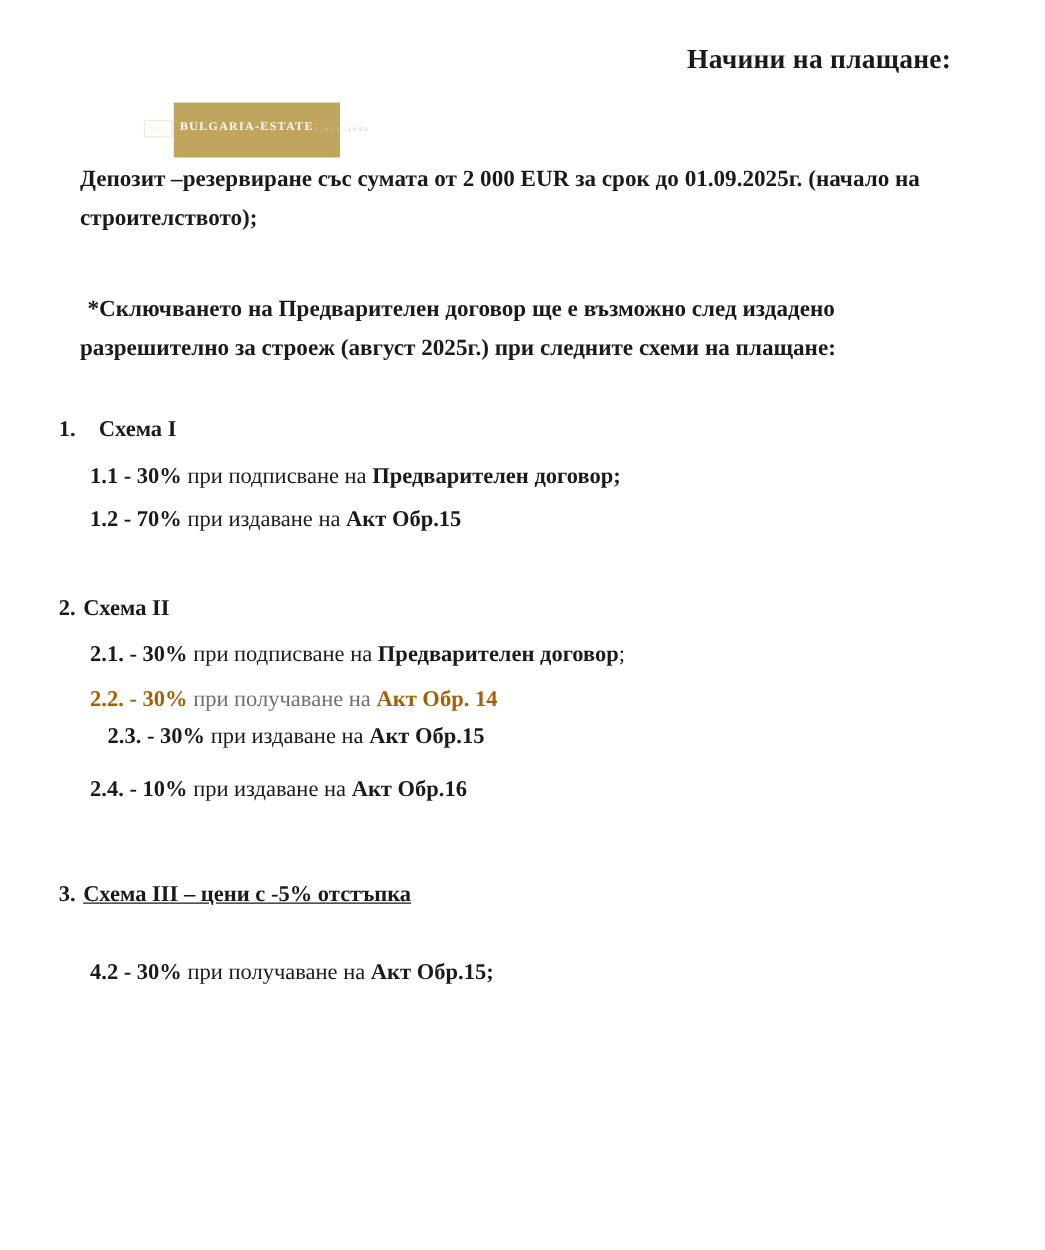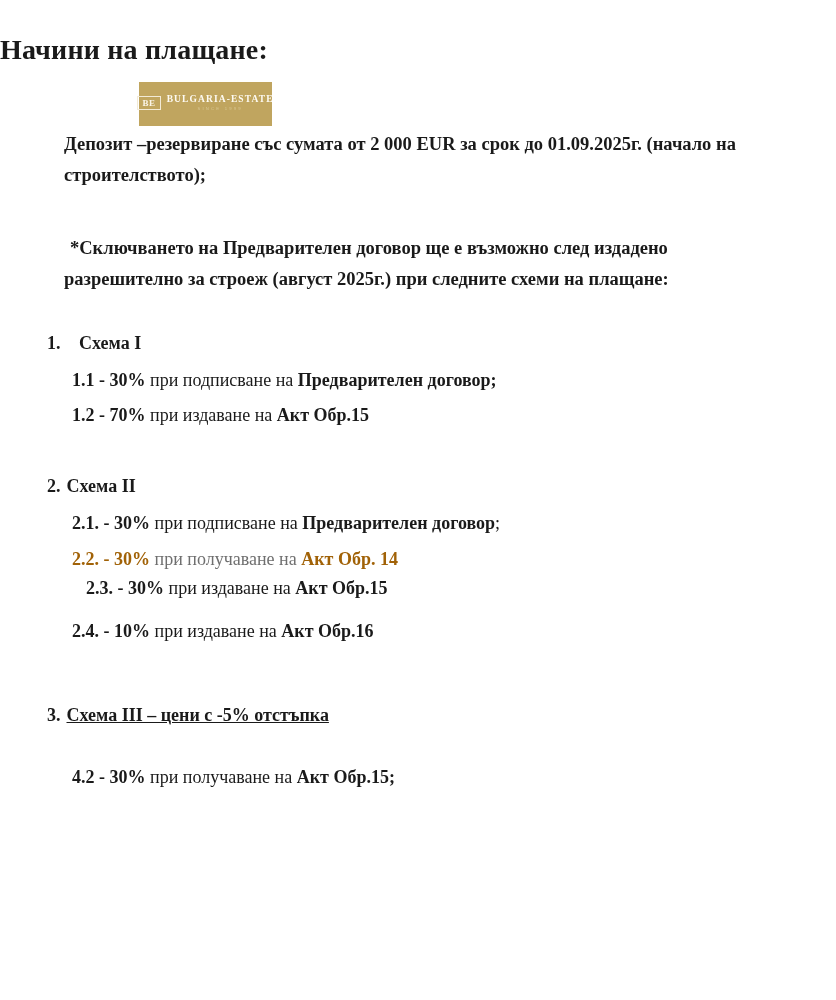--- a/index.html
+++ b/index.html
@@ -24,22 +24,22 @@
     height: 1000px;
     background: #ffffff;
   }
 
   
   .doc-title {
     position: absolute;
     top: 34px;
     left: 0;
     width: 761px;
-    text-align: left;
-    font-size: 28px;
+    text-align: right;
+    font-size: 22px;
     font-weight: bold;
     letter-spacing: 0.2px;
   }
 
   
   .logo-box {
     position: absolute;
     left: 139px;
     top: 82px;
     width: 133px;
@@ -60,21 +60,21 @@
     color: #fbf6e9;
     font-size: 9px;
     font-weight: bold;
     letter-spacing: 0.6px;
     padding: 1px 4px 1px 4px;
     line-height: 10px;
     font-family: "Liberation Serif", serif;
   }
   .logo-textwrap {
     display: flex;
-    flex-direction: column;
+    flex-direction: row;
     align-items: center;
     line-height: 1;
   }
   .logo-name {
     color: #fdfaf2;
     font-size: 9.5px;
     font-weight: bold;
     letter-spacing: 1.1px;
     font-family: "Liberation Serif", serif;
     white-space: nowrap;

